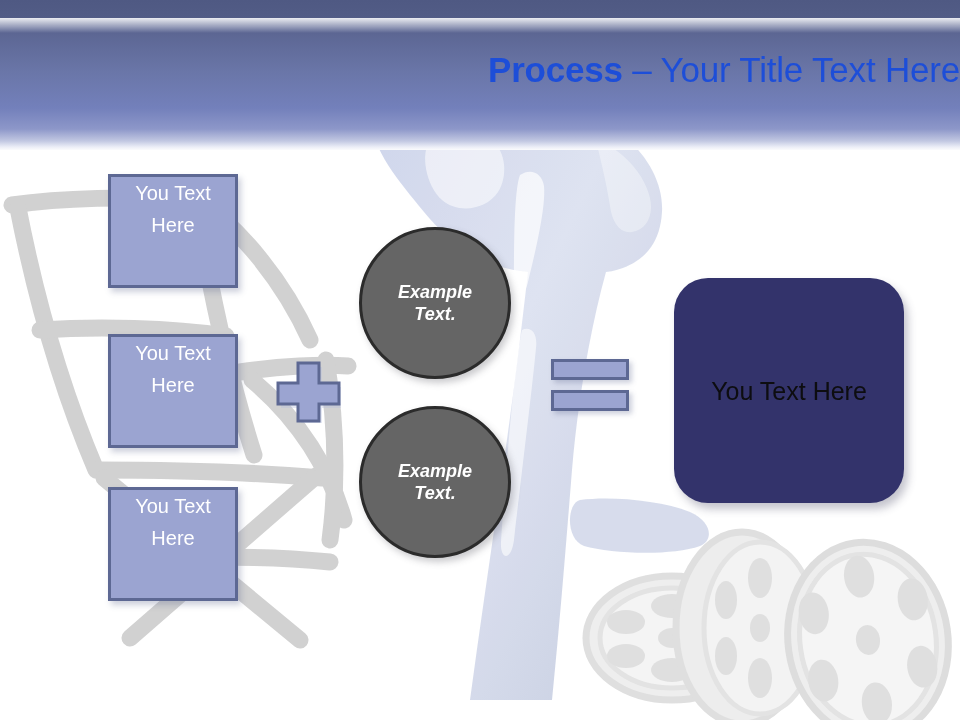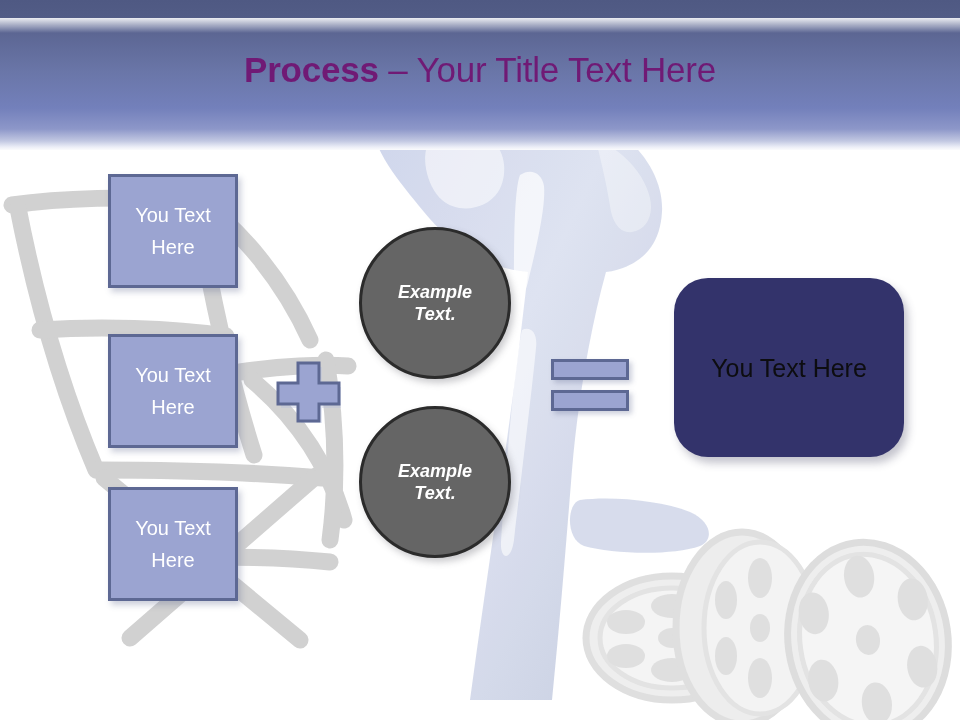--- a/index.html
+++ b/index.html
@@ -33,22 +33,22 @@
         #c2c8e2 94%,
         #eceef7 98%,
         #fbfbfd 100%);
     z-index: 3;
   }
   .header-title {
     position: absolute;
     left: 0;
     top: 50px;
     width: 960px;
-    text-align: center;
-    color: #701a75;
+    text-align: right;
+    color: #1d4ed8;
     font-size: 35px;
     line-height: 40px;
     letter-spacing: -0.2px;
     white-space: nowrap;
     z-index: 4;
   }
   .header-title .bold {
     font-weight: bold;
   }
   .header-title .light {
@@ -68,21 +68,21 @@
   .text-box {
     position: absolute;
     box-sizing: border-box;
     background: #9ba4d1;
     border: 3px solid #5d6893;
     color: #ffffff;
     font-size: 20px;
     line-height: 32px;
     text-align: center;
     display: flex;
-    align-items: center;
+    align-items: flex-start;
     justify-content: center;
     z-index: 5;
     box-shadow: 3px 4px 6px rgba(90,100,140,0.30);
   }
   .box-1 { left: 108px; top: 174px; width: 130px; height: 114px; }
   .box-2 { left: 108px; top: 334px; width: 130px; height: 114px; }
   .box-3 { left: 108px; top: 487px; width: 130px; height: 114px; }
 
   
   .plus-sign {
@@ -137,21 +137,21 @@
   }
   .eq-bar.top { top: 0; }
   .eq-bar.bottom { top: 31px; }
 
   
   .result-box {
     position: absolute;
     left: 674px;
     top: 278px;
     width: 230px;
-    height: 179px;
+    height: 225px;
     box-sizing: border-box;
     background: #33336b;
     border-radius: 34px;
     color: #0d0d10;
     font-size: 25px;
     line-height: 32px;
     text-align: center;
     display: flex;
     align-items: center;
     justify-content: center;

